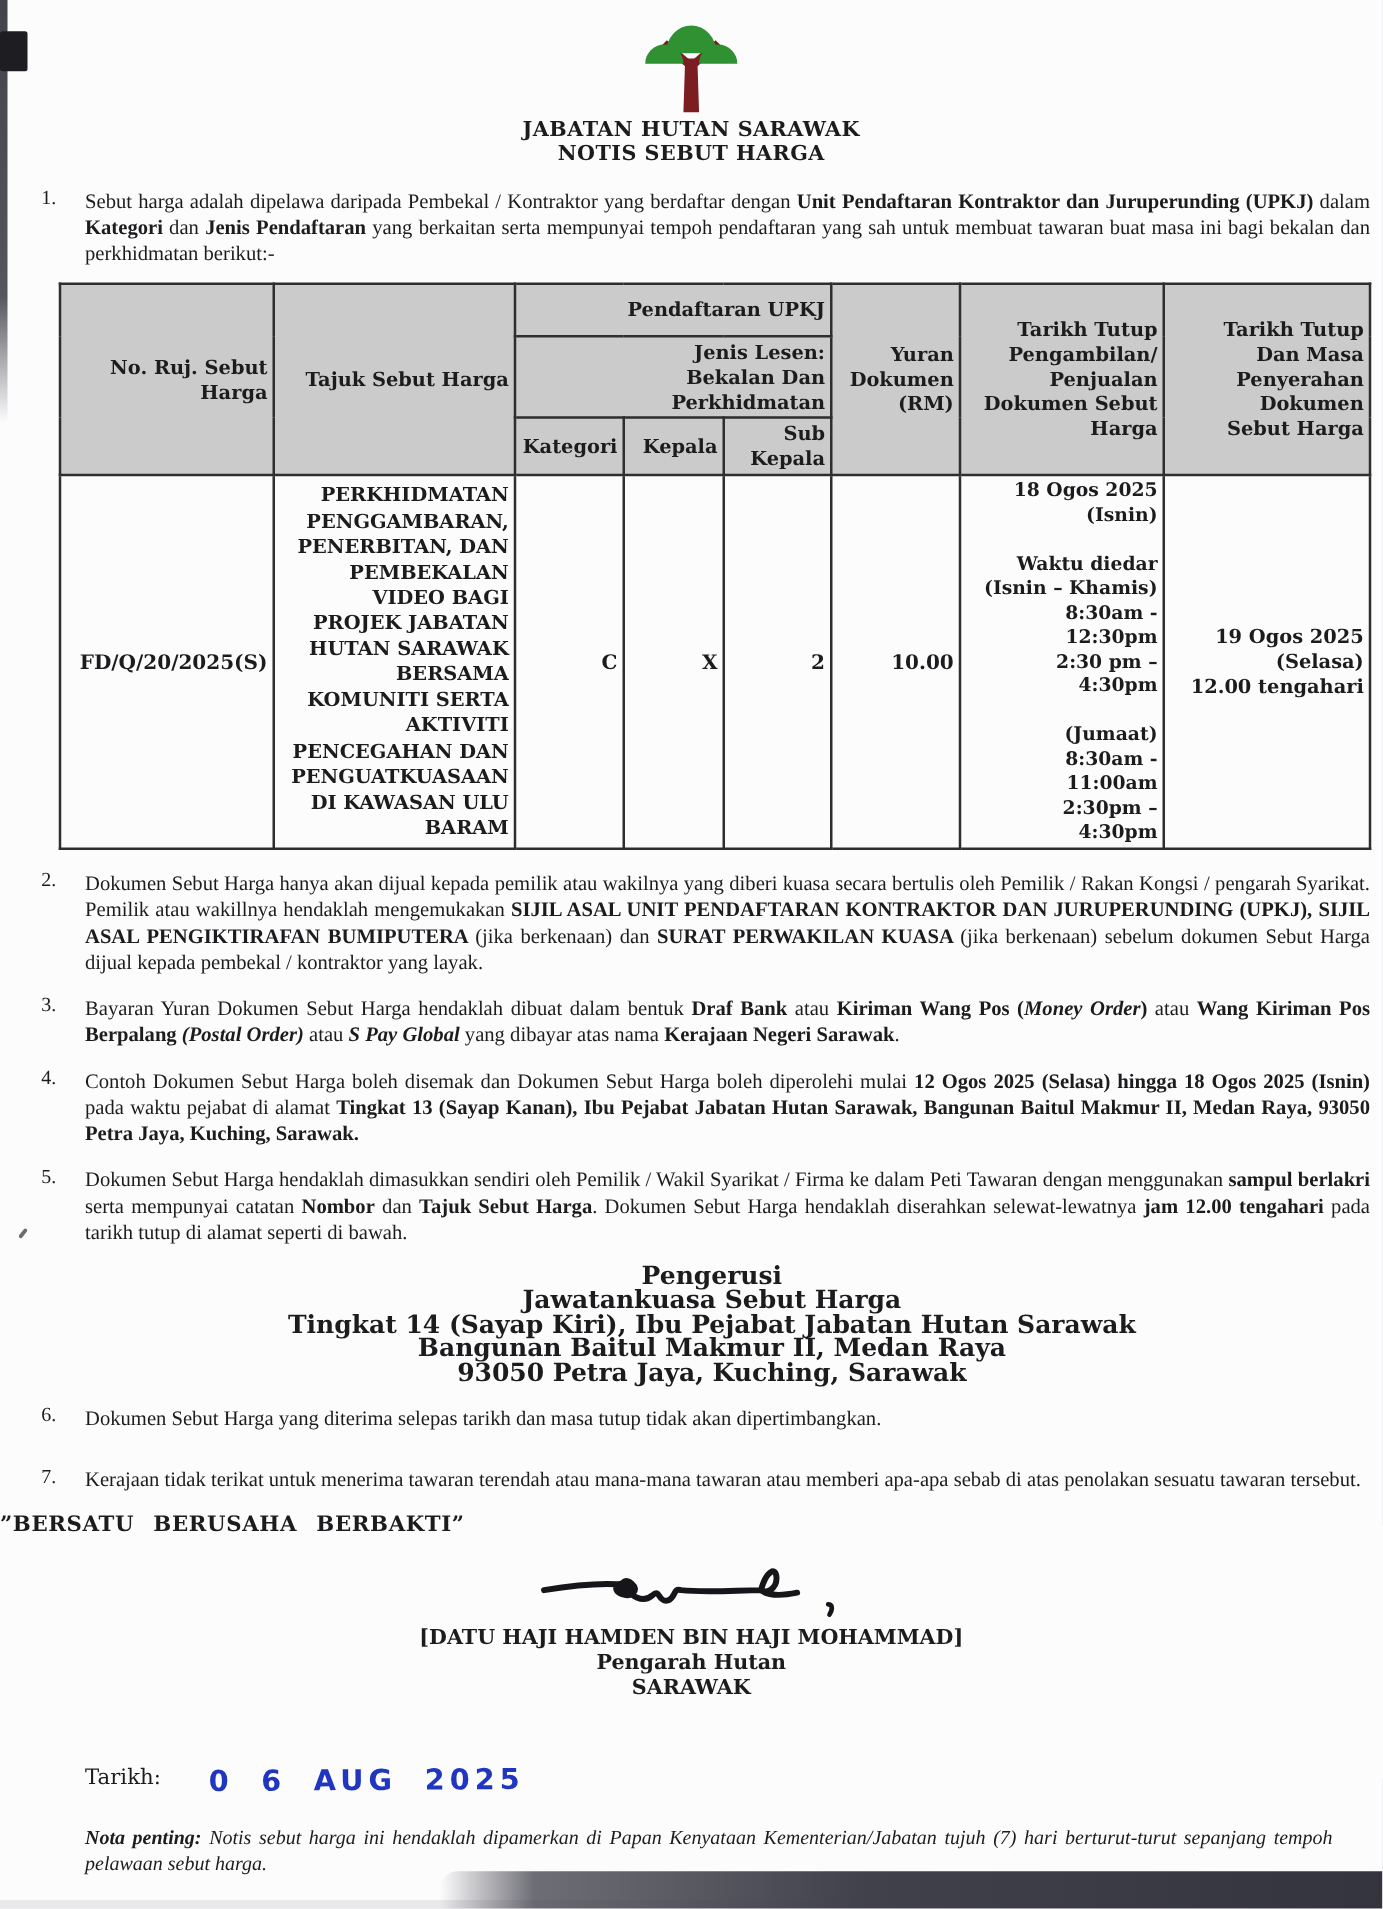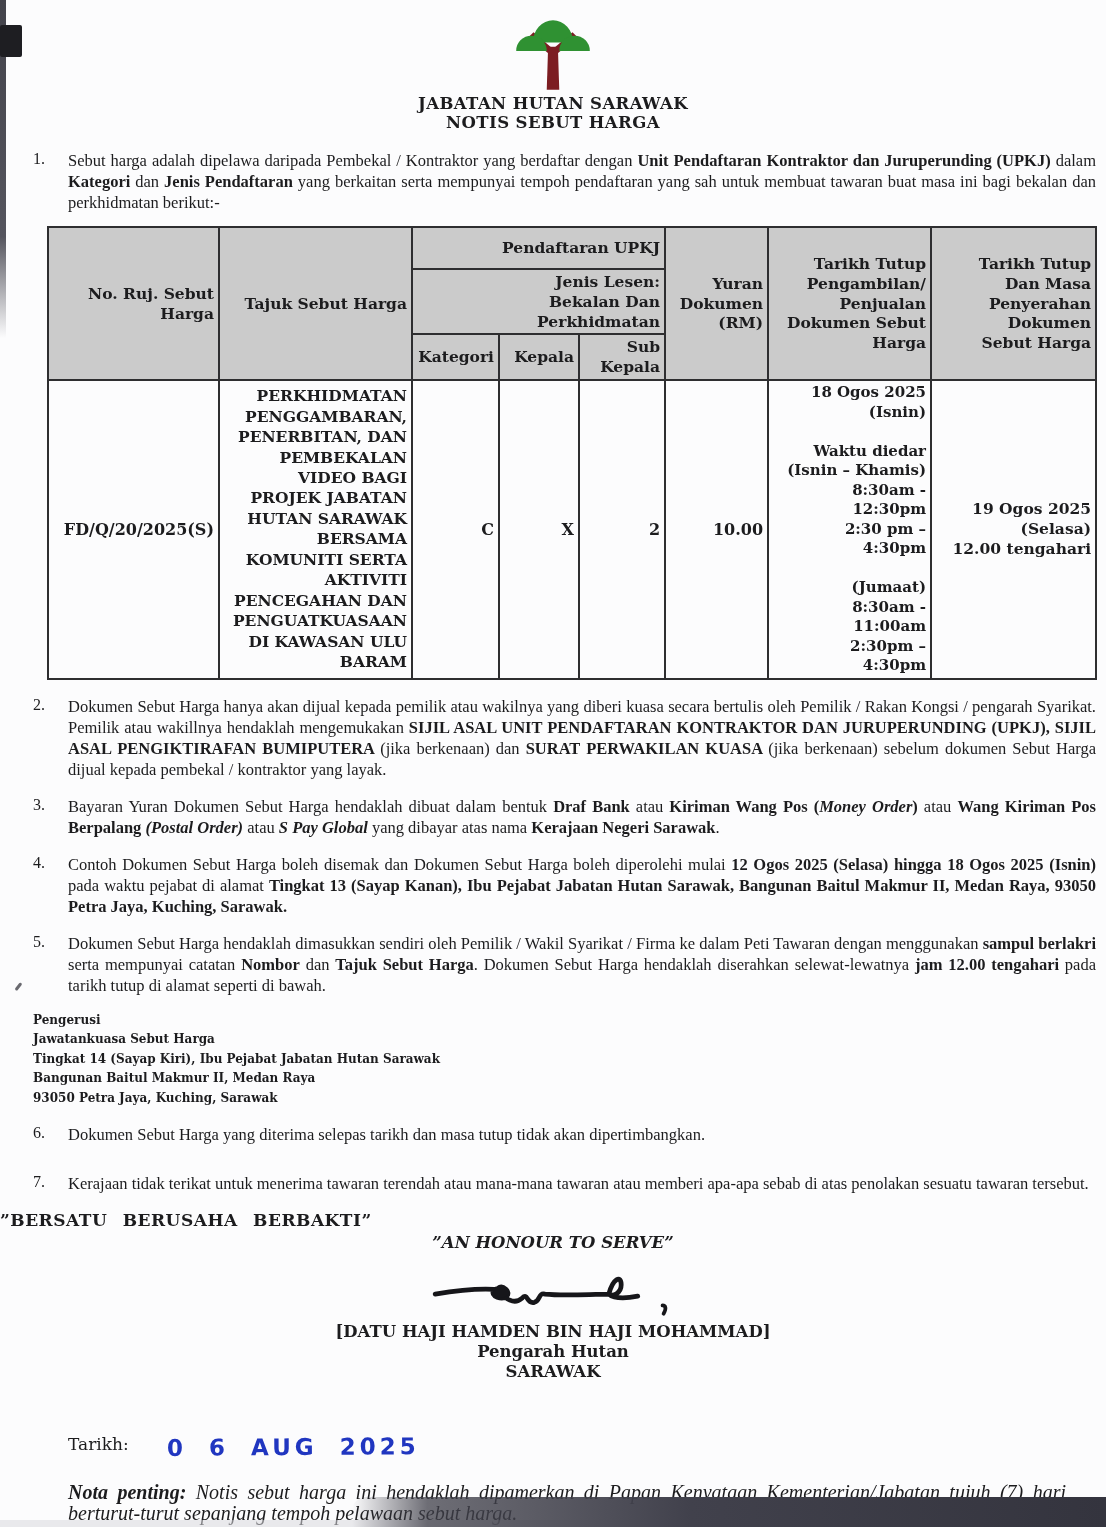--- a/index.html
+++ b/index.html
@@ -43,37 +43,37 @@
   }
   td.hd{background:#cbcbcb;font-weight:bold;font-size:15.5px;line-height:1.28;}
   tr.hr1 td{height:36px;} tr.hr2 td{height:38px;padding-left:44px;} tr.hr3 td{height:36px;}
   tr.dr td{height:289px;font-weight:bold;}
   td.c-noruj{font-size:16px;}
   td.c-tajuk{font-size:15.5px;line-height:1.32;}
   td.c-small{font-size:16px;}
   td.c-times{font-size:15px;line-height:1.3;}
   td.c-pen{font-size:15.5px;line-height:1.3;border-radius:32px;}
   
-  .addr{margin-top:15px;text-align:left;font-weight:bold;font-size:12px;line-height:19.5px;padding-left:33px;}
+  .addr{margin-top:15px;text-align:center;font-weight:bold;font-size:20px;line-height:19.5px;padding-left:33px;}
   .motto1{margin-top:16px;text-align:left;font-weight:bold;font-size:17px;word-spacing:9px;letter-spacing:.5px;}
   .motto2{text-align:center;font-weight:bold;font-style:italic;font-size:16.5px;margin-top:3px;}
   .signature{display:block;margin:8px auto 0 auto;width:250px;height:62px;}
   .sig-name{text-align:center;font-weight:bold;font-size:16.5px;line-height:20px;}
   
   .date-row{margin:52px 0 0 68px;display:flex;align-items:flex-start;}
   .date-label{font-size:17px;}
   .date-stamp{
     margin-left:38px;
     font-family:"DejaVu Sans", sans-serif;
     font-weight:bold;font-size:23px;
     letter-spacing:4px;word-spacing:10px;
     transform:rotate(-.4deg);
   }
   
-  .note{margin:22px 40px 0 68px;font-size:20px;line-height:21px;font-family:"Liberation Serif",serif;text-align:justify;}
+  .note{margin:22px 40px 0 68px;font-size:16px;line-height:21px;font-family:"Liberation Serif",serif;text-align:justify;}
   
   .edge-strip{position:absolute;left:0;top:0;width:6px;height:338px;
     background:linear-gradient(to bottom,#43434b 0%,#55555e 70%,rgba(85,85,94,0) 100%);}
   .edge-blob{position:absolute;left:0;top:25px;width:22px;height:32px;background:#1e1e22;border-radius:2px;}
   .tick-mark{position:absolute;left:17px;top:982px;width:2.5px;height:9px;background:#6a6a70;transform:rotate(38deg);border-radius:2px;}
   .bottom-haze{position:absolute;left:0;bottom:0;width:100%;height:7px;background:#d9d9de;opacity:.55;}
   .bottom-band{position:absolute;right:0;bottom:0;left:352px;height:30px;
     background:linear-gradient(to right, rgba(62,62,72,0) 0%, rgba(62,62,72,.75) 10%, #41414c 45%, #34343e 100%);
     border-top-left-radius:14px;}
 </style>
@@ -217,21 +217,20 @@
     <span class="num">6.</span>
     <div class="itxt"><span>Dokumen Sebut Harga yang diterima selepas tarikh dan masa tutup tidak akan dipertimbangkan.</span></div>
   </div>
 
   <div class="item" style="margin-top:28px">
     <span class="num">7.</span>
     <div class="itxt"><span>Kerajaan tidak terikat untuk menerima tawaran terendah atau mana-mana tawaran atau memberi apa-apa sebab di atas penolakan sesuatu tawaran tersebut.</span></div>
   </div>
 
   <div class="motto1">”BERSATU BERUSAHA BERBAKTI”</div>
-  <div class="motto2">”AN HONOUR TO SERVE”</div>
 
   <svg class="signature" viewBox="0 0 240 60">
     <path d="M6 33 C 30 29, 52 27, 70 29 C 63 25, 58 33, 66 36 C 74 39, 80 33, 74 28 C 70 24, 64 27, 68 31 C 74 37, 82 44, 90 37 C 96 31, 94 43, 102 41 C 108 39, 106 31, 112 33 C 132 35, 156 33, 174 33 C 178 18, 186 14, 186 24 C 186 32, 178 36, 174 33 C 180 38, 192 37, 202 35" fill="none" stroke="#16161a" stroke-width="4.6" stroke-linecap="round" stroke-linejoin="round"></path>
     <ellipse cx="70" cy="31" rx="7.5" ry="5.5" fill="#16161a"></ellipse>
     <path d="M226 44 c3 0 4 3 1 8" fill="none" stroke="#16161a" stroke-width="3.6" stroke-linecap="round"></path>
   </svg>
 
   <div class="sig-name">[DATU HAJI HAMDEN BIN HAJI MOHAMMAD]</div>
   <div class="sig-name">Pengarah Hutan</div>
   <div class="sig-name">SARAWAK</div>

